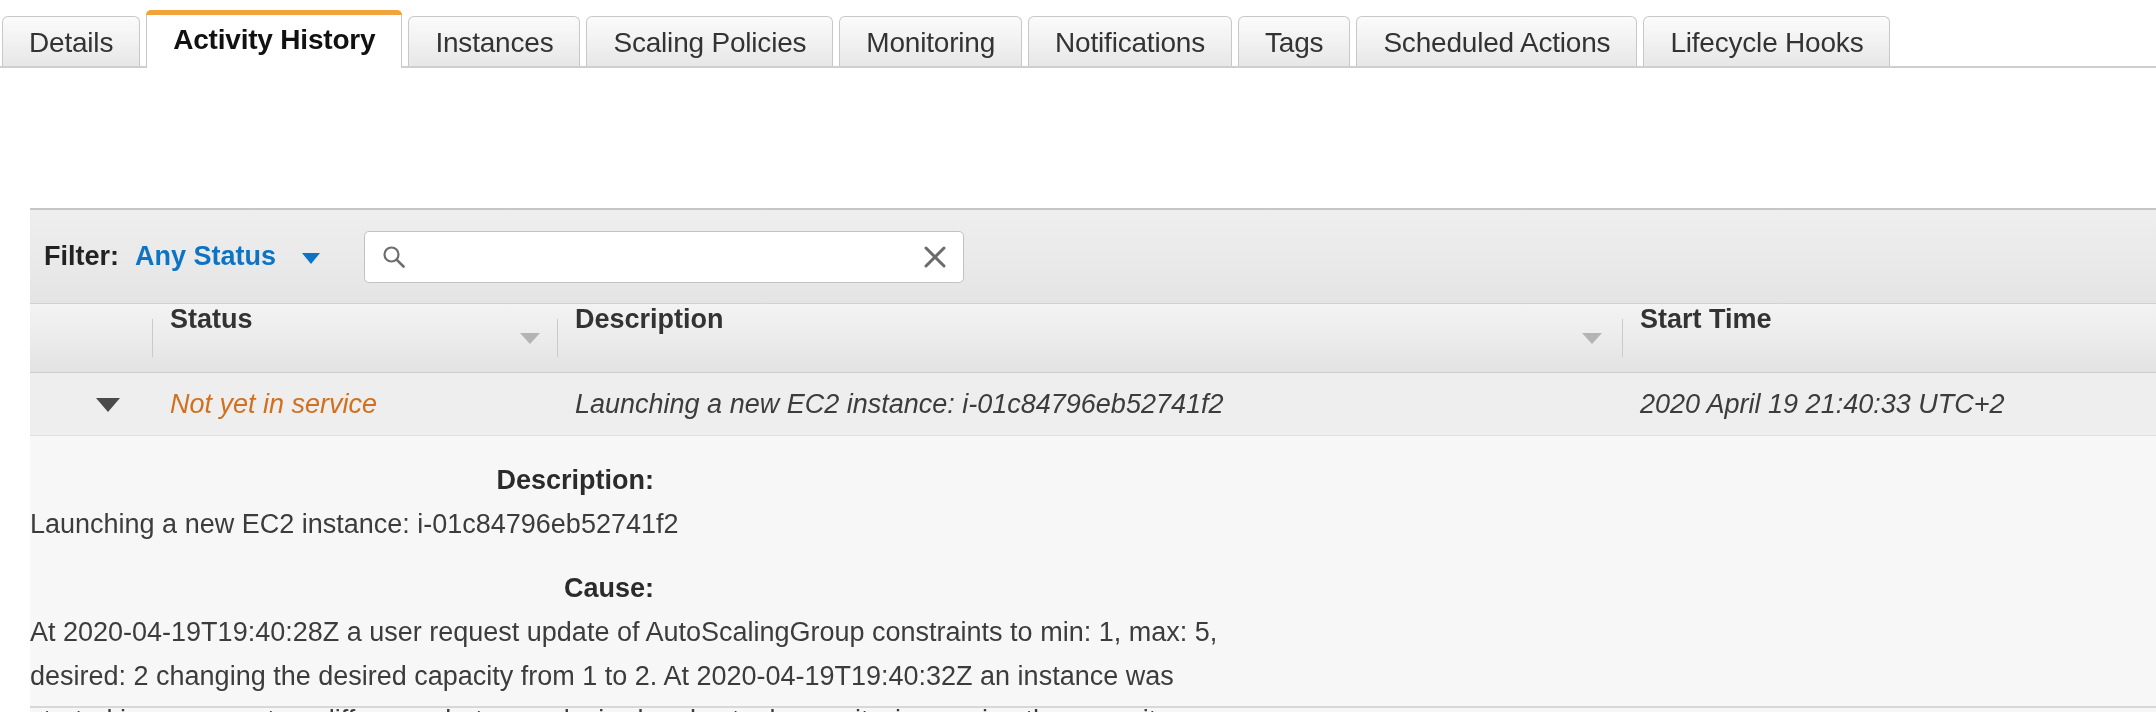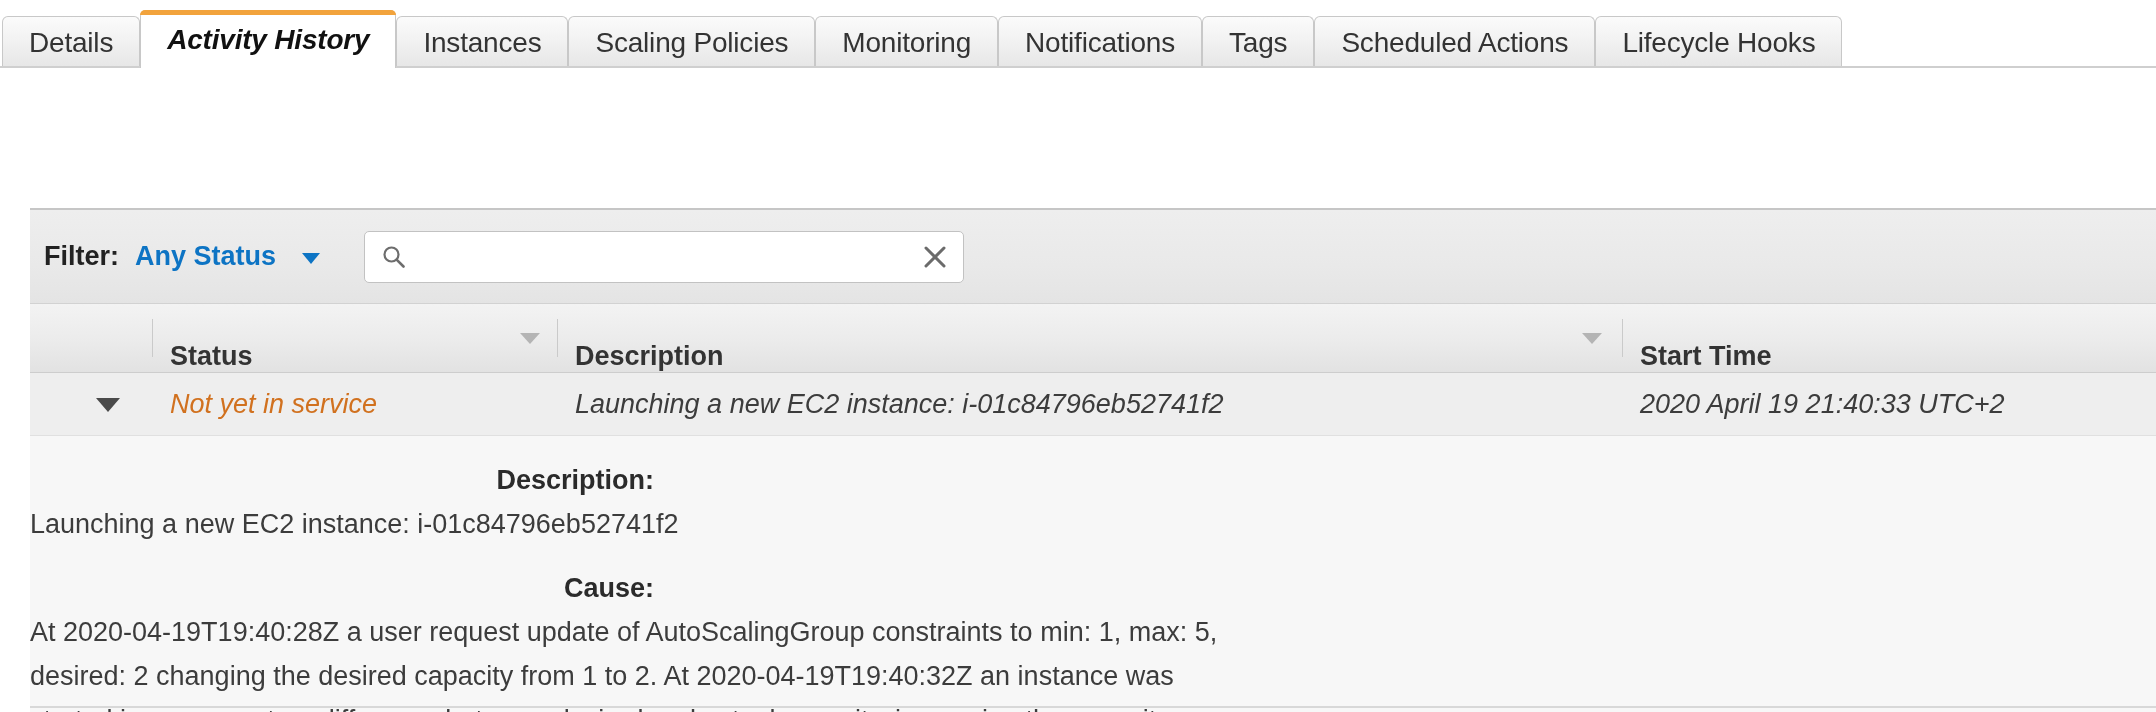--- a/index.html
+++ b/index.html
@@ -37,20 +37,21 @@
     position: absolute;
     left: 2px;
     top: 8px;
     display: flex;
     align-items: flex-end;
     height: 60px;
   }
   .tab {
     position: relative;
     height: 52px;
+    margin-right: 6px;
     padding: 0 26px;
     display: flex;
     align-items: center;
     box-sizing: border-box;
     border: 1px solid #c8c8c8;
     border-bottom: none;
     border-radius: 6px 6px 0 0;
     background: linear-gradient(to bottom, #fbfbfb 0%, #f2f2f2 45%, #e6e6e6 100%);
     color: #333333;
     font-size: 28px;
@@ -59,21 +60,20 @@
     cursor: pointer;
     user-select: none;
   }
   .tab.active {
     background: #ffffff;
     border-color: #c8c8c8;
     color: #111111;
     font-weight: bold;
     height: 58px;
     z-index: 5;
-    font-style: italic;
   }
   .tab.active::before {
     content: "";
     position: absolute;
     left: -1px;
     right: -1px;
     top: -1px;
     height: 5px;
     background: #f2a33c;
     border-radius: 6px 6px 0 0;
@@ -182,21 +182,21 @@
     position: relative;
     height: 68px;
     background: linear-gradient(to bottom, #f3f3f3 0%, #ebebeb 55%, #e2e2e2 100%);
     border-bottom: 1px solid #cdcdcd;
   }
   .th {
     position: absolute;
     top: 0;
     height: 68px;
     display: flex;
-    align-items: flex-end;
+    align-items: flex-start;
     font-size: 27px;
     font-weight: bold;
     color: #333333;
     user-select: none;
     cursor: pointer;
     white-space: nowrap;
   }
   .col-sep {
     position: absolute;
     top: 15px;

